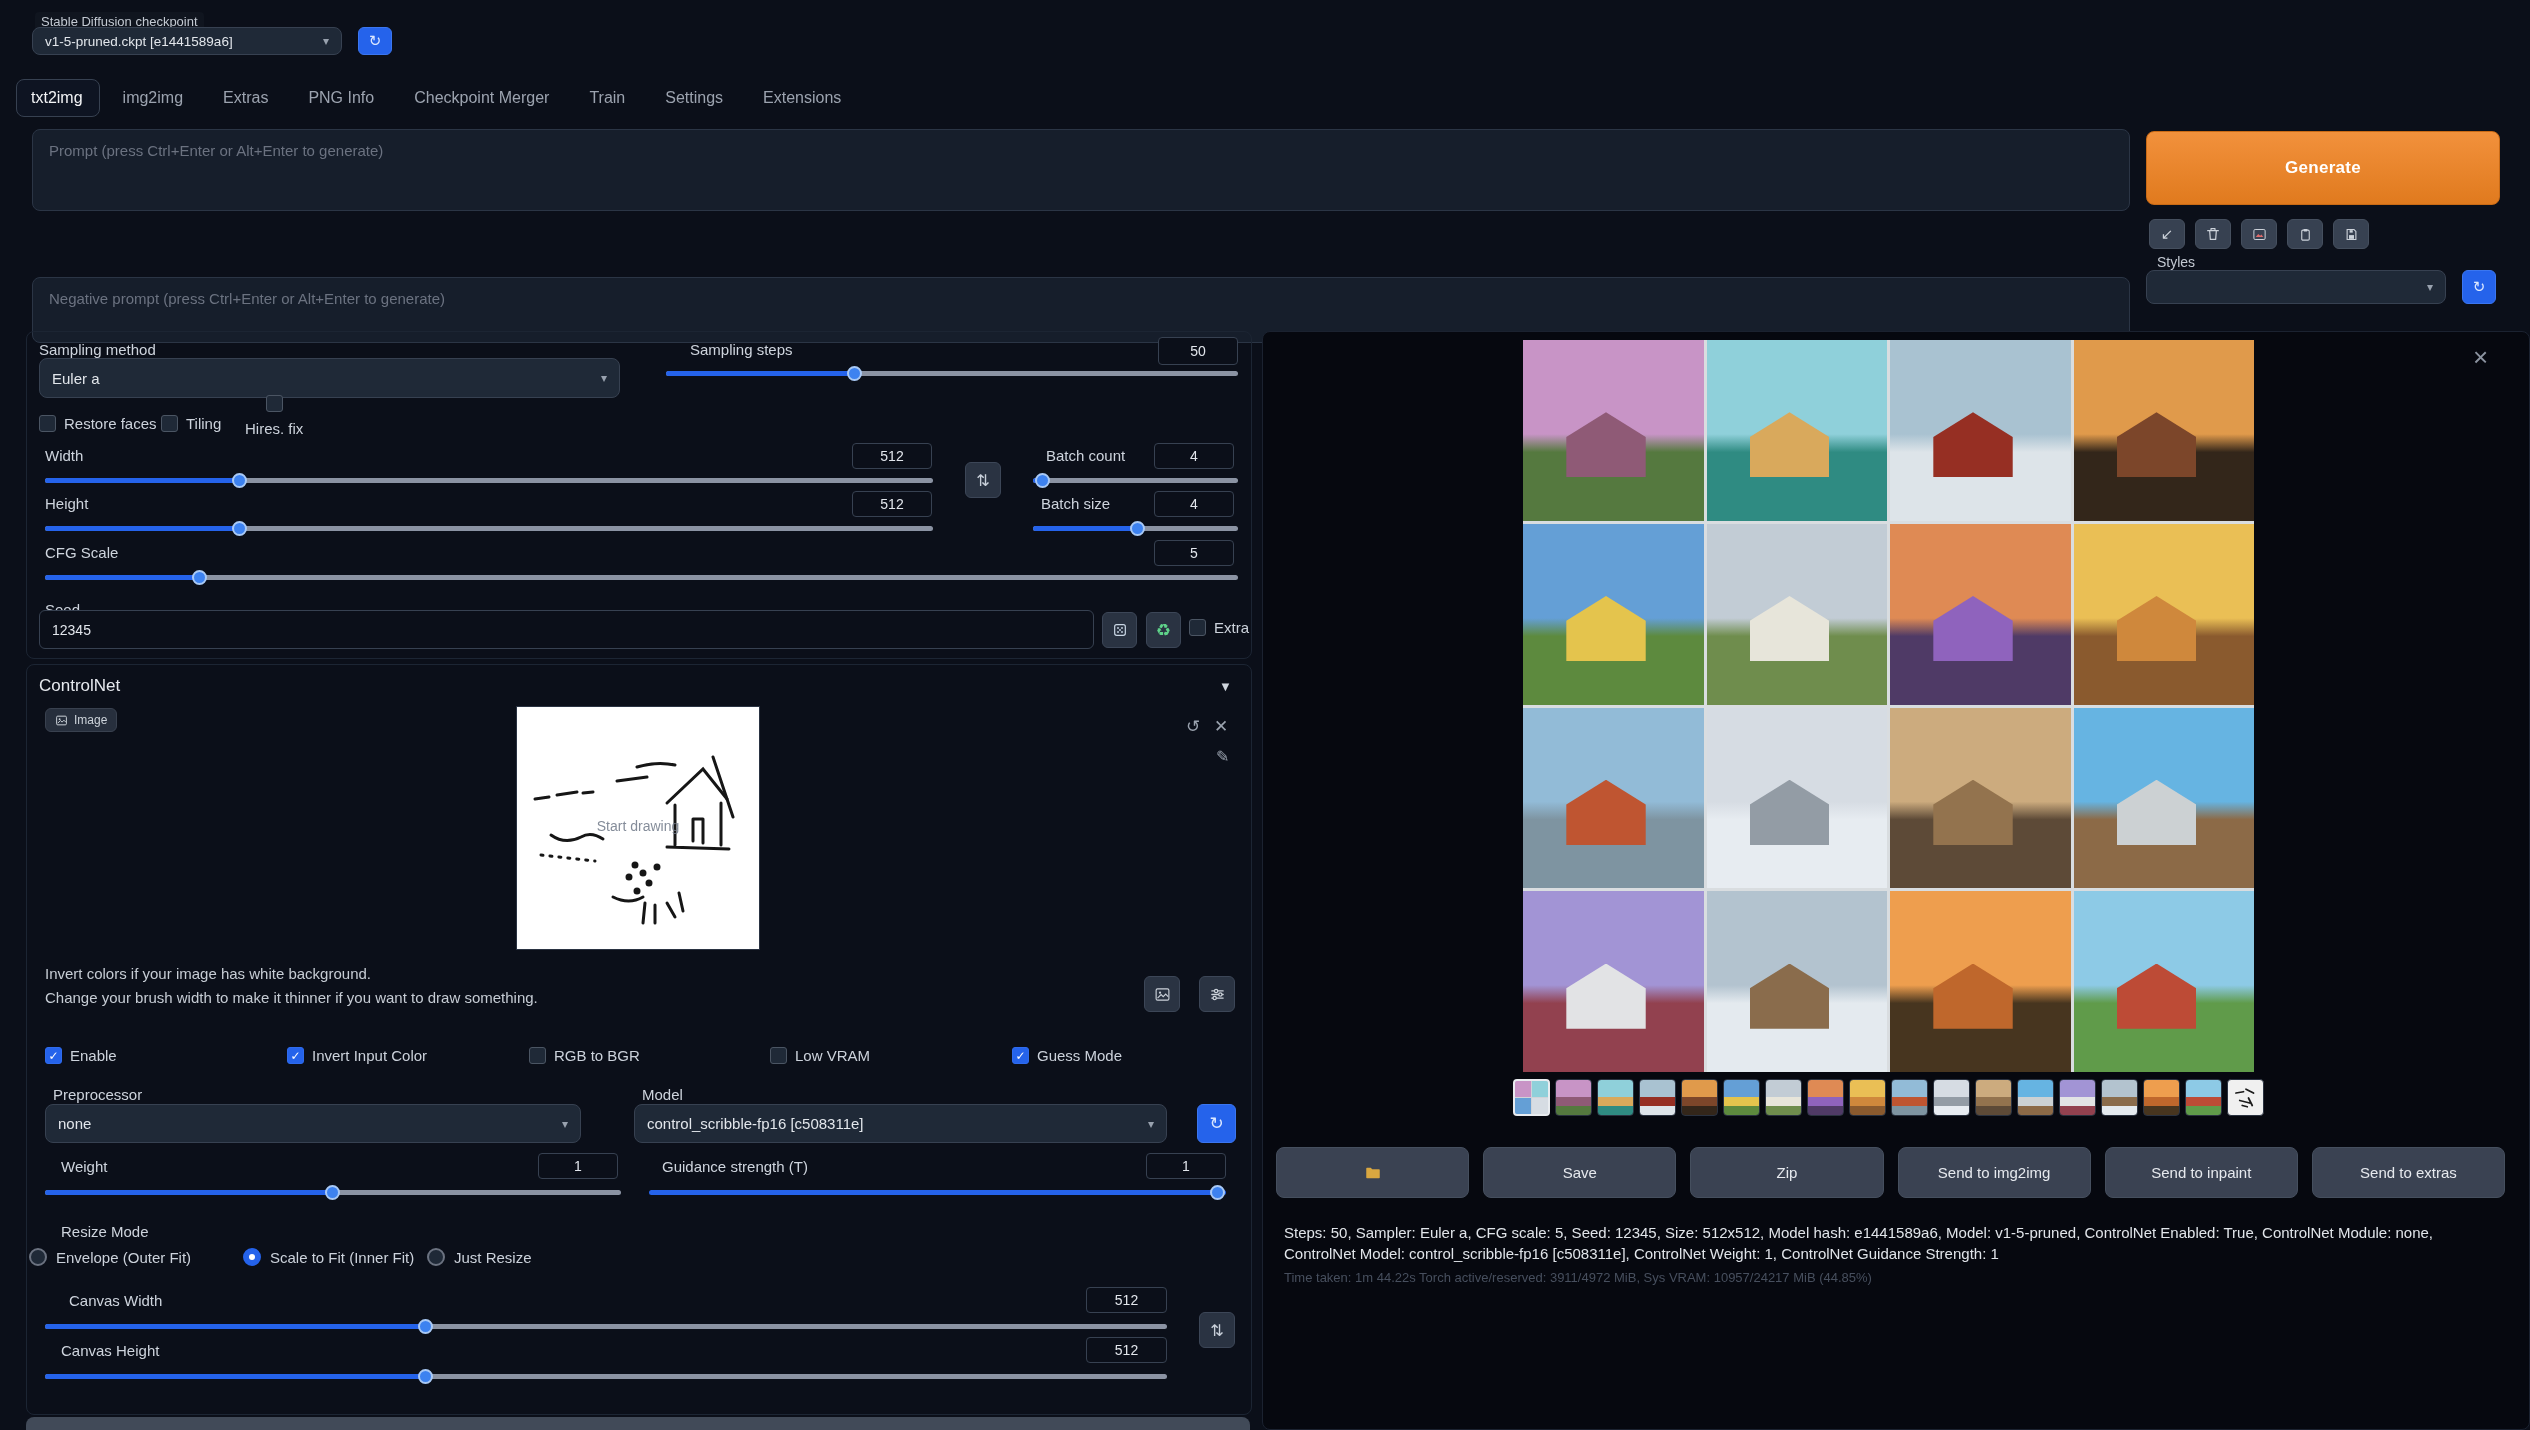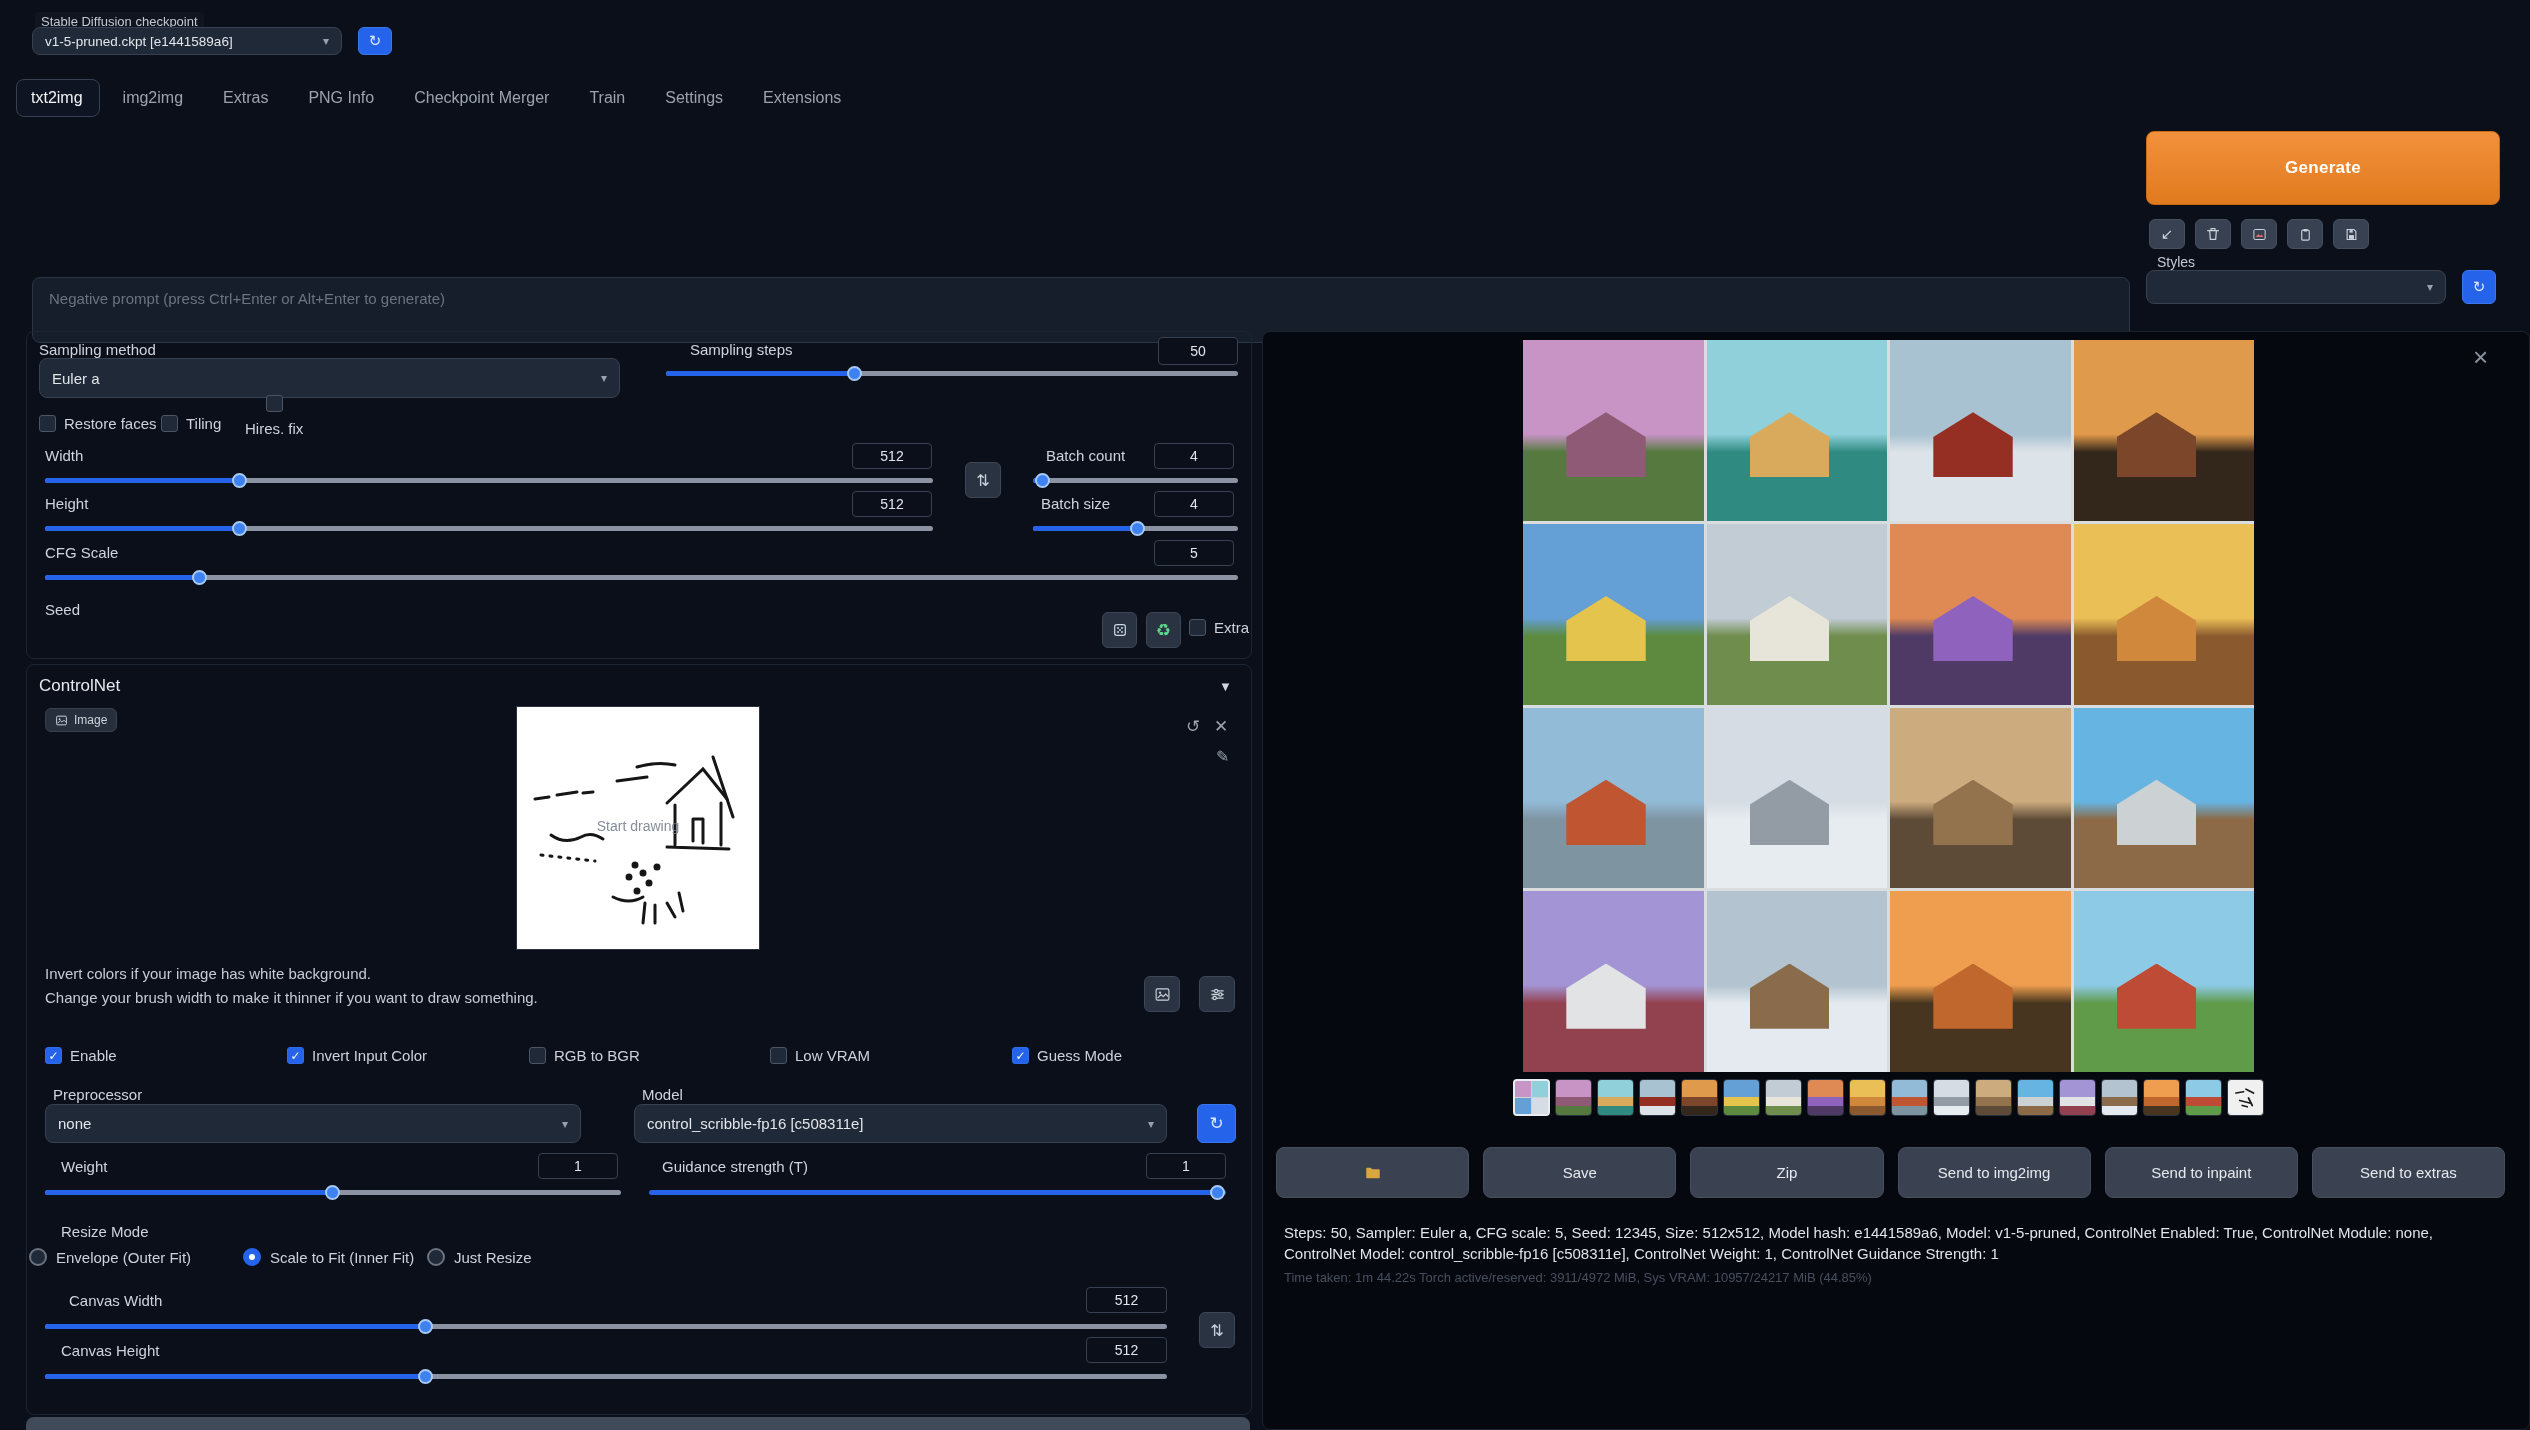--- a/index.html
+++ b/index.html
@@ -90,20 +90,21 @@
     <div class="tab active">txt2img</div>
     <div class="tab">img2img</div>
     <div class="tab">Extras</div>
     <div class="tab">PNG Info</div>
     <div class="tab">Checkpoint Merger</div>
     <div class="tab">Train</div>
     <div class="tab">Settings</div>
     <div class="tab">Extensions</div>
   </div>
 
+  <textarea class="prompt" style="left: 32px; top: 129px; width: 2098px; height: 82px;" placeholder="Prompt (press Ctrl+Enter or Alt+Enter to generate)"></textarea>
   <textarea class="prompt" style="left: 32px; top: 234px; width: 2098px; height: 66px; margin-top: 43px;" placeholder="Negative prompt (press Ctrl+Enter or Alt+Enter to generate)"></textarea>
 
   <div class="gen-btn" style="left:2146px;top:131px;width:352px;height:72px;">
     <span>Generate</span>
   </div>
   <div class="abs" style="left:2149px;top:219px;display:flex;gap:10px;">
     <div class="tool-btn">
         <span>↙</span>
       </div>
     <div class="tool-btn">
@@ -208,20 +209,23 @@
   <div class="flabel" style="left:45px;top:544px;">CFG Scale</div>
   <div class="numbox" style="left:1154px;top:540px;width:80px;height:26px;">5</div>
   <div class="slider" style="left:45px;top:570px;width:1193px;">
     <div class="track">
         <div class="fill" style="width:13%"></div>
       </div>
       <div class="knob" style="left:13%"></div>
   </div>
 
   <div class="flabel" style="left:45px;top:601px;">Seed</div>
+  <div class="seed-input" style="left:39px;top:610px;width:1055px;height:39px;">
+    <span>12345</span>
+  </div>
   <div class="sq-btn" style="left:1102px;top:612px;width:35px;height:36px;">
     <svg viewBox="0 0 24 24" width="16" height="16">
         <rect x="4" y="4" width="16" height="16" rx="3" fill="none" stroke="#c9d6e4" stroke-width="1.8"></rect>
         <circle cx="9" cy="9" r="1.4" fill="#c9d6e4"></circle>
         <circle cx="15" cy="9" r="1.4" fill="#c9d6e4"></circle>
         <circle cx="9" cy="15" r="1.4" fill="#c9d6e4"></circle>
         <circle cx="15" cy="15" r="1.4" fill="#c9d6e4"></circle>
         <circle cx="12" cy="12" r="1.4" fill="#c9d6e4"></circle>
       </svg>
   </div>

